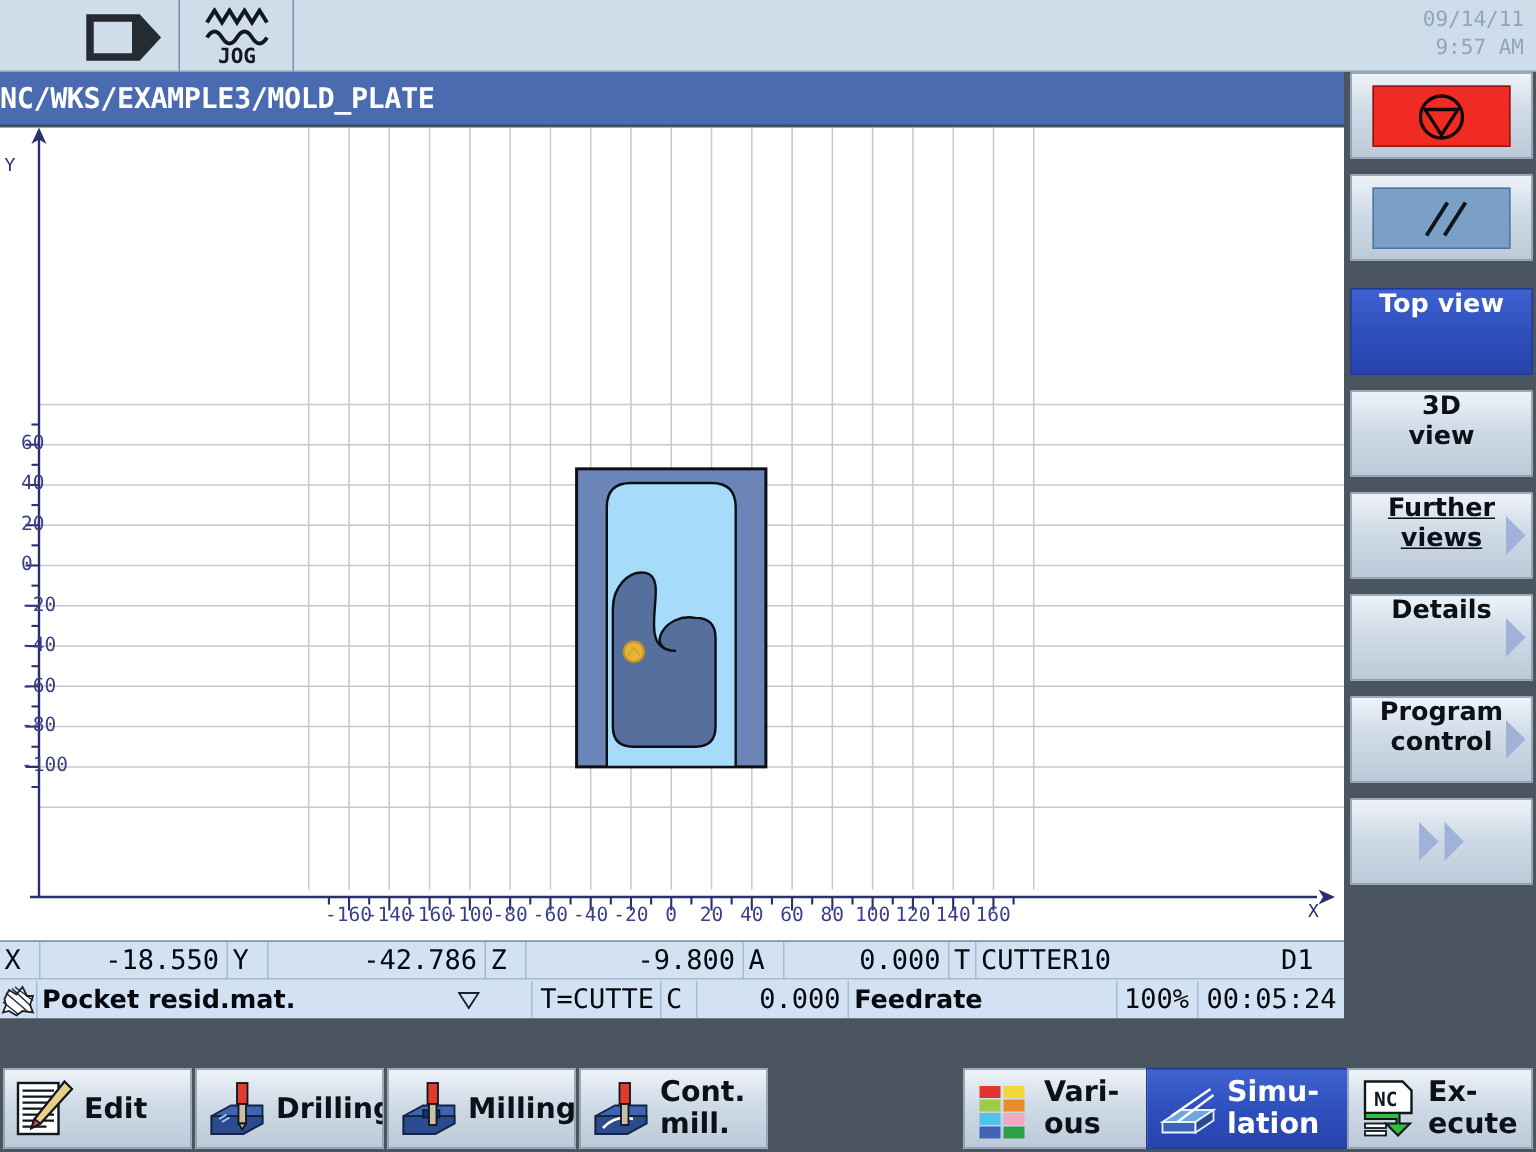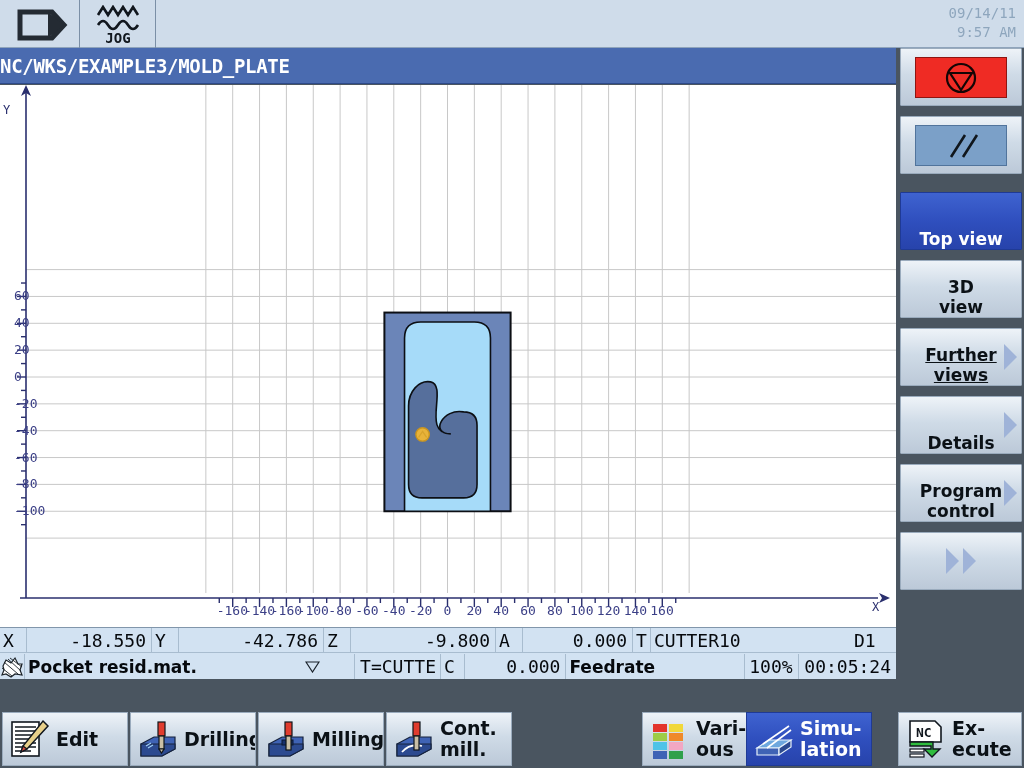--- a/index.html
+++ b/index.html
@@ -14,21 +14,21 @@
 
   
   .topbar {
     position: absolute; left: 0; top: 0; width: 1024px; height: 48px;
     background: #cfdcea;
     border-bottom: 1px solid #8fa4bb;
   }
   .topbar-cell {
     position: absolute; top: 0; height: 50px;
     border-right: 1px solid #7b8fa6;
-    display: flex; align-items: center; justify-content: center;
+    display: flex; align-items: center; justify-content: center; margin-left: 40px;
   }
   .tb-chan { left: 0; width: 80px; }
   .tb-mode { left: 81px; width: 75px; flex-direction: column; }
   .mode-label {
     font-family: "DejaVu Sans Mono", monospace;
     font-size: 14px; font-weight: bold; color: #11171e;
     letter-spacing: 0px; line-height: 13px; margin-top: 1px;
   }
   .datetime {
     position: absolute; right: 8px; top: 4px;
@@ -120,21 +120,21 @@
   
   .vsk-area {
     position: absolute; left: 896px; top: 48px; width: 128px; height: 661px;
     background: #4a5560;
   }
   .vsk {
     position: absolute; left: 4px; width: 122px; height: 58px;
     background: linear-gradient(180deg,#eef3f8 0%,#cfdbe7 45%,#bcc9d8 100%);
     border: 1px solid #9aabbd;
     border-radius: 1px;
-    display: flex; align-items: flex-end; justify-content: center;
+    display: flex; align-items: flex-start; justify-content: center;
     font-family: "DejaVu Sans", sans-serif;
     font-weight: bold; font-size: 17px; color: #0b1116;
     text-align: center; line-height: 20px;
     overflow: hidden;
   }
   .vsk.sel {
     background: linear-gradient(180deg,#3f63d0 0%,#2f4fbe 50%,#2743ab 100%);
     color: #ffffff; border-color: #1f3a95;
   }
   .vsk-etc {
@@ -491,21 +491,21 @@
         <rect x="4" y="15" width="14" height="8" fill="#9dcc46"></rect>
         <rect x="20" y="15" width="14" height="8" fill="#ef8a2a"></rect>
         <rect x="4" y="24" width="14" height="8" fill="#4fc3e8"></rect>
         <rect x="20" y="24" width="14" height="8" fill="#f2a7c3"></rect>
         <rect x="4" y="33" width="14" height="8" fill="#3f63b5"></rect>
         <rect x="20" y="33" width="14" height="8" fill="#2fa04a"></rect>
         </g>
       </svg></span>
         <span class="hsk-txt">Vari-<br>ous</span>
       </div>
-      <div class="hsk sel" style="left: 746px; width: 126px;">
+      <div class="hsk sel" style="left: 764px; width: 138px;">
         <span class="hsk-ico"><svg viewBox="0 0 42 42" width="42" height="42">
         <path d="M4 30 L16 22 L38 22 L26 30 Z" fill="#6ea8de" stroke="#e8f2fb" stroke-width="1.2"></path>
         <path d="M4 30 L26 30 L26 37 L4 37 Z" fill="#3f63b5" stroke="#e8f2fb" stroke-width="1.2"></path>
         <path d="M26 30 L38 22 L38 29 L26 37 Z" fill="#2c4a90" stroke="#e8f2fb" stroke-width="1.2"></path>
         <path d="M10 26 L36 8" stroke="#ffffff" stroke-width="1.6"></path>
         <path d="M14 30 L38 12" stroke="#ffffff" stroke-width="1.6"></path>
       </svg></span>
         <span class="hsk-txt">Simu-<br>lation</span>
       </div>
       <div class="hsk" style="left: 898px; width: 124px;">

